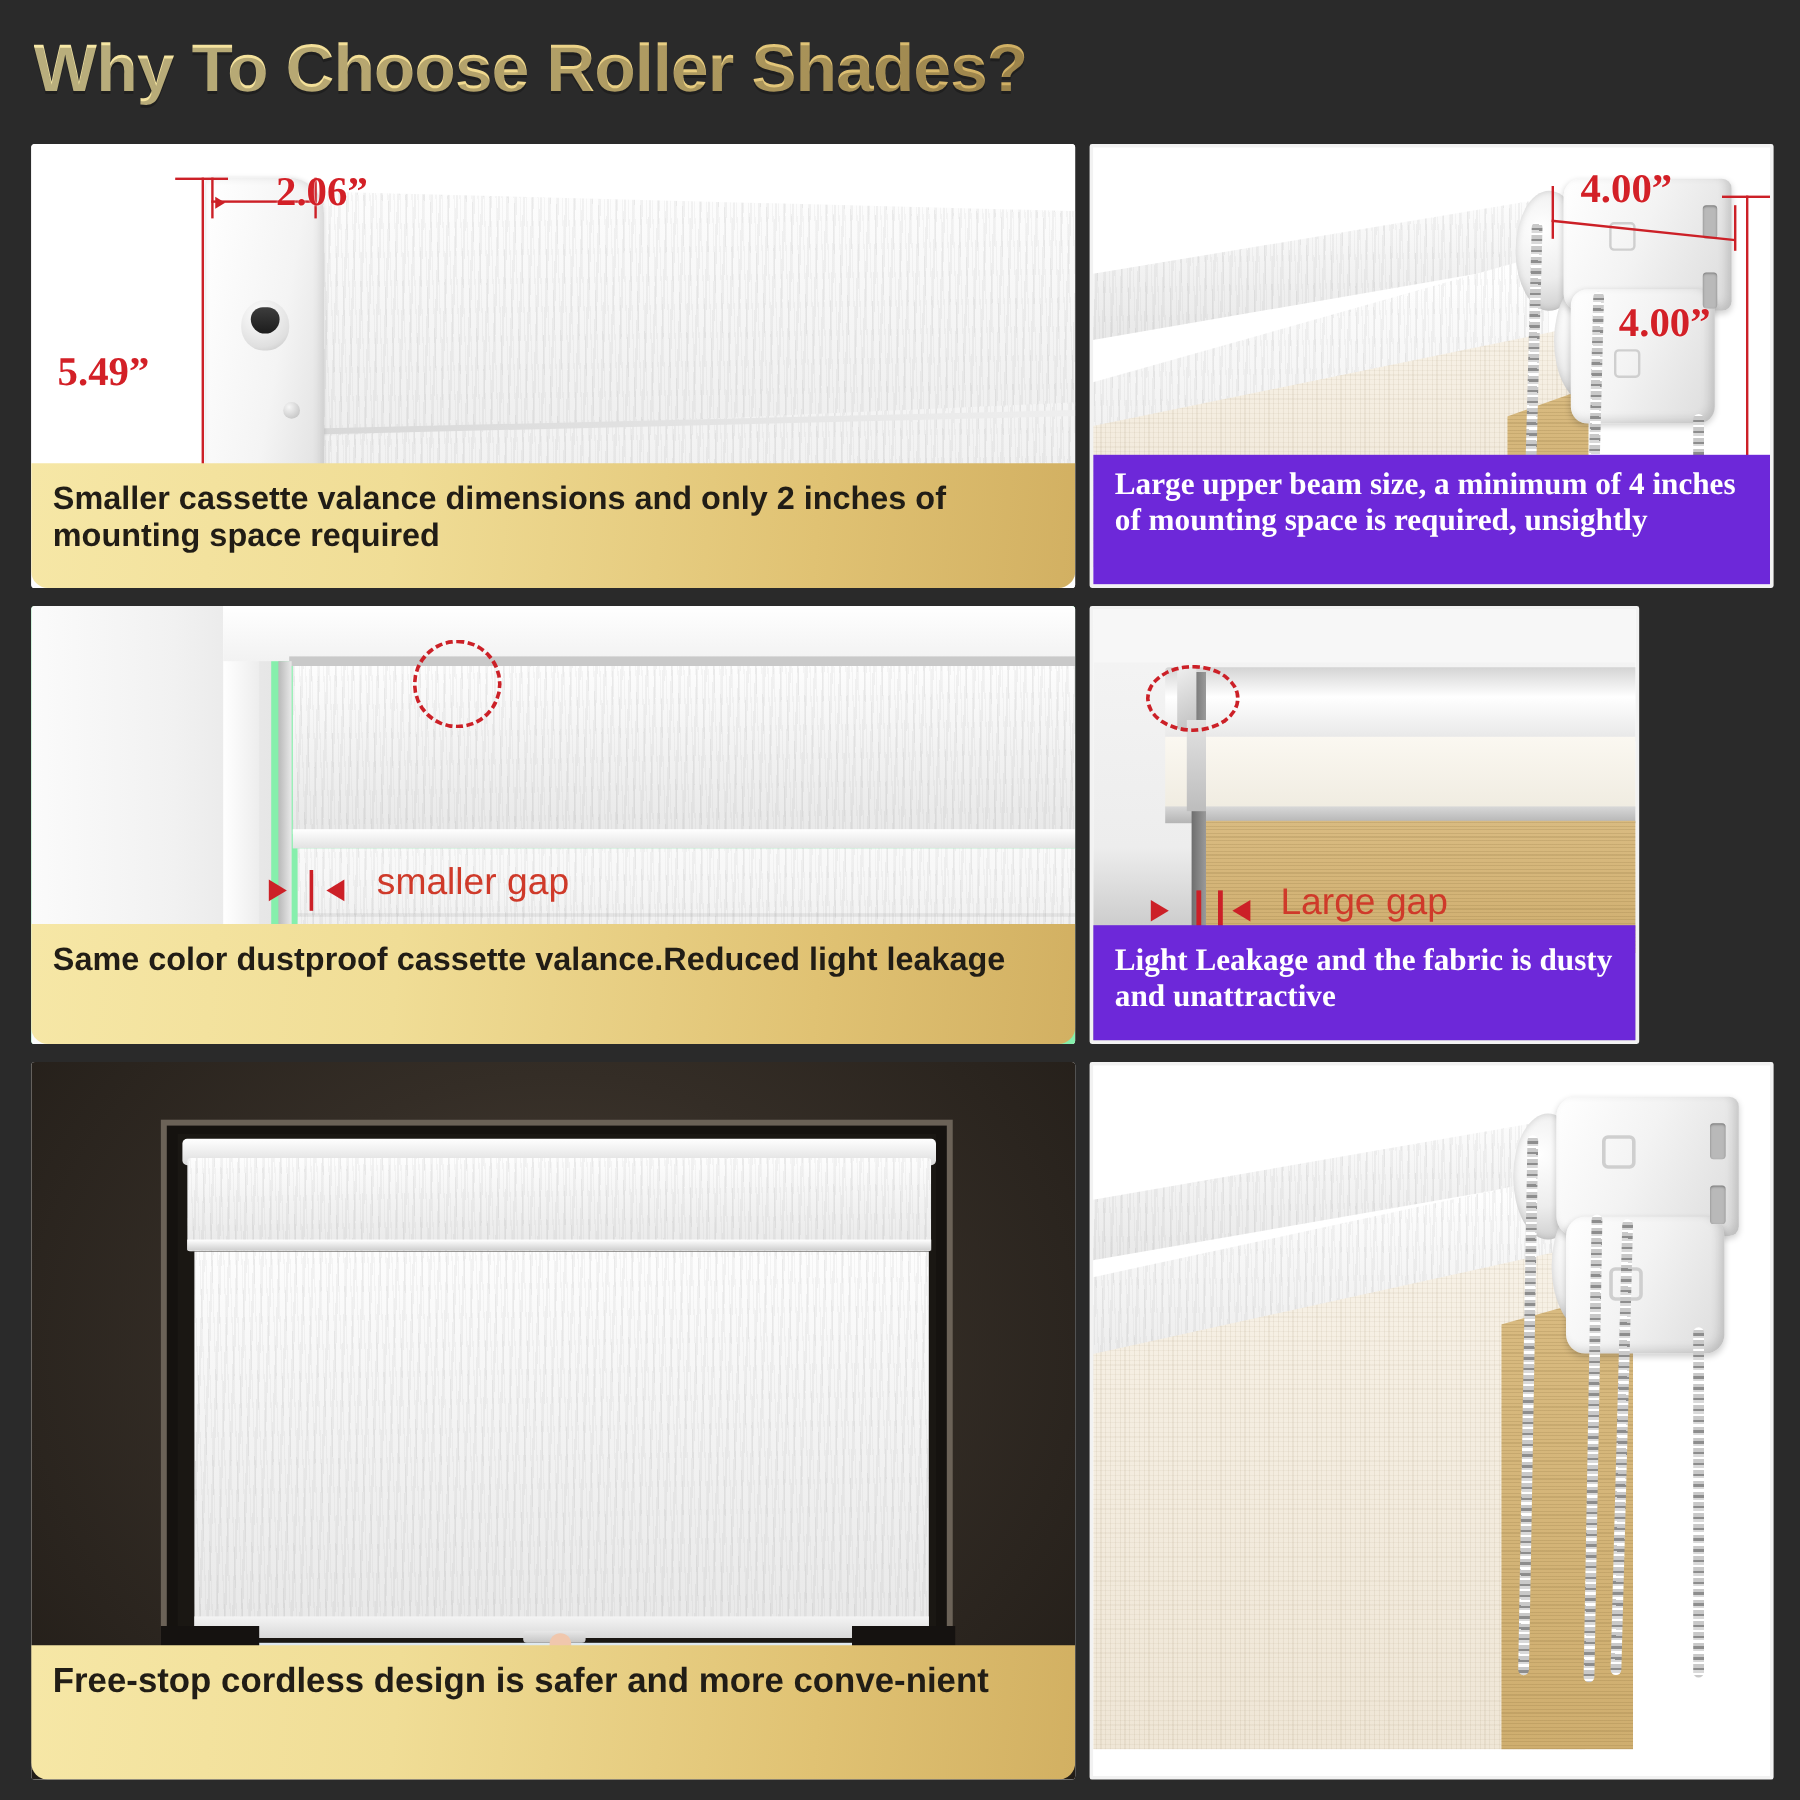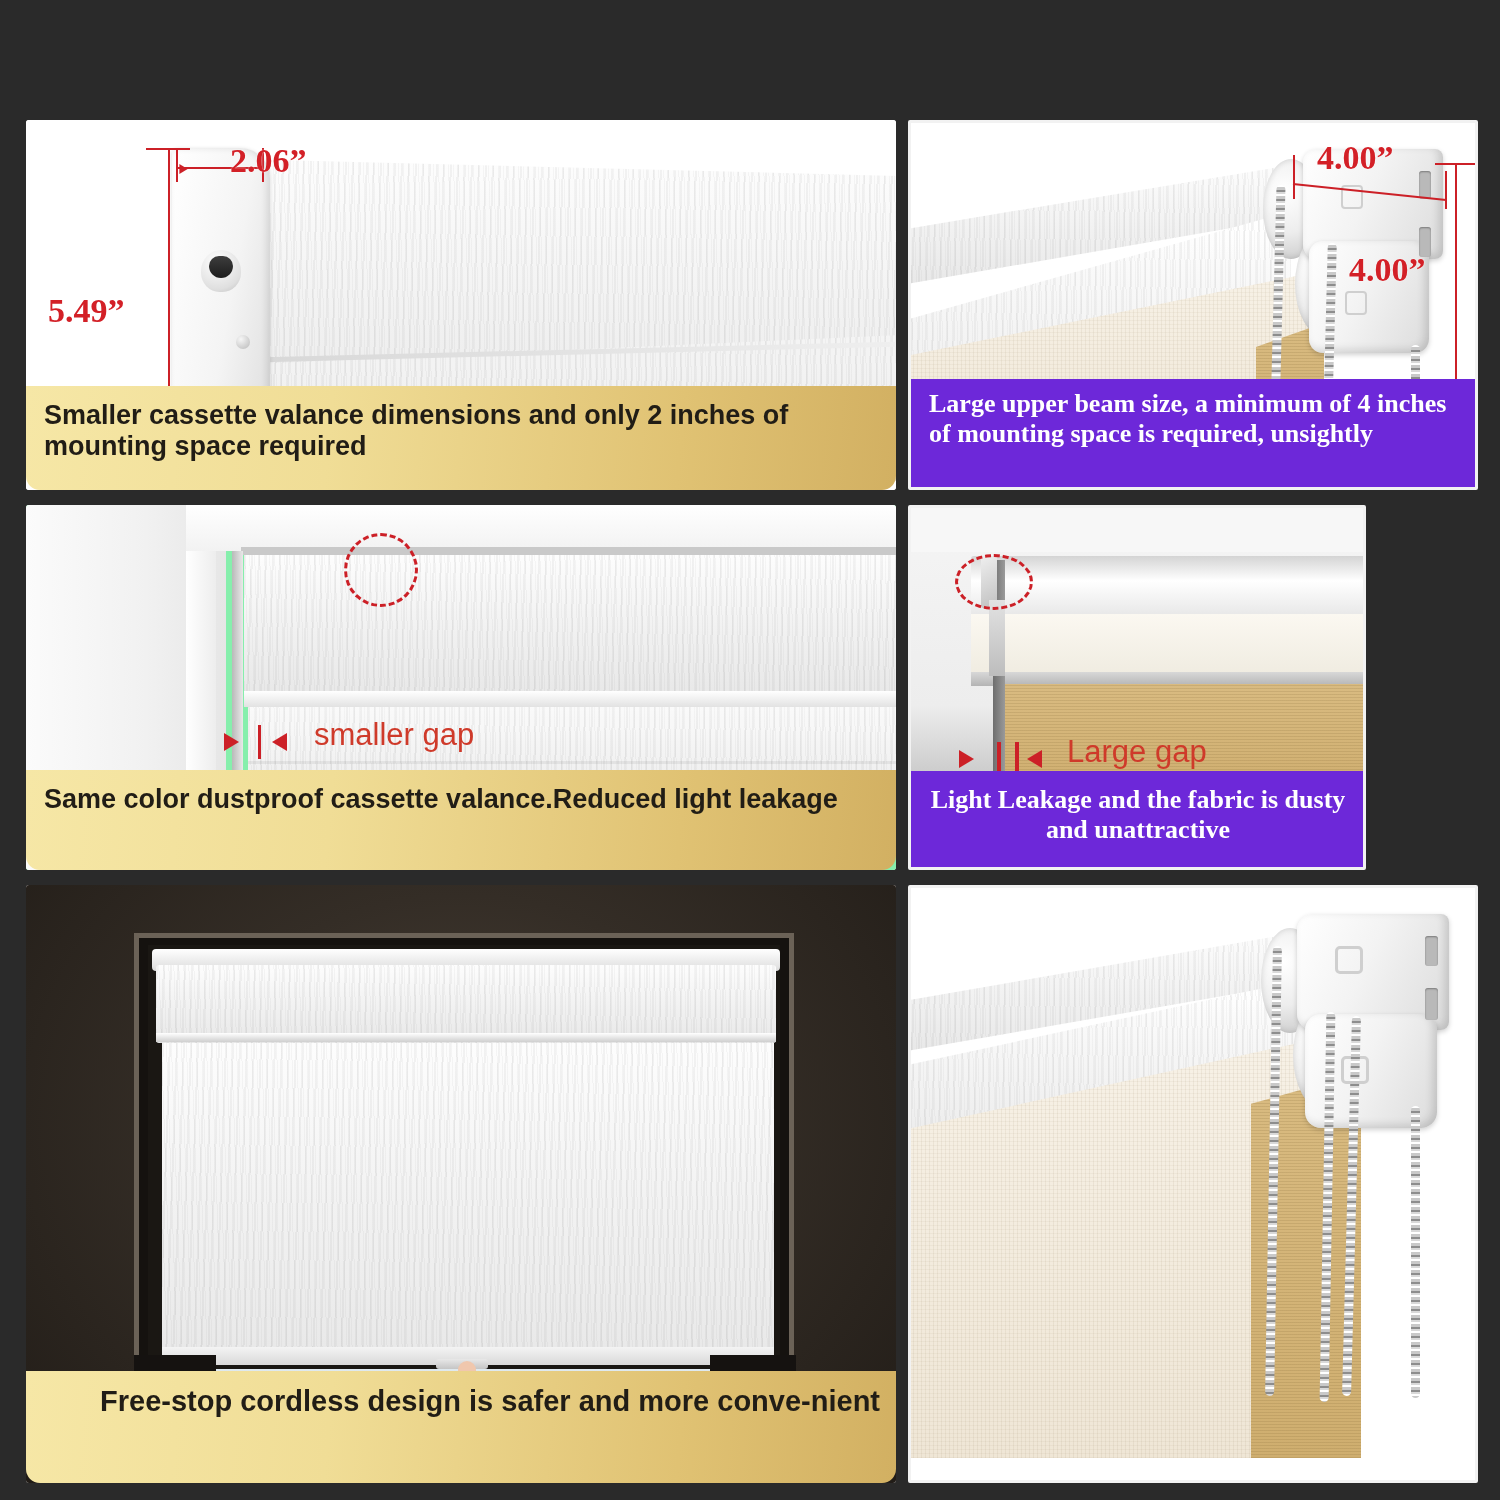--- a/index.html
+++ b/index.html
@@ -105,20 +105,21 @@
     position: absolute; border-radius: 50%;
     background: radial-gradient(circle at 38% 32%, #ffffff 0%, #ededed 55%, #c8c8c8 100%);
     box-shadow: inset 0 0 6px rgba(0,0,0,0.15);
   }
 </style>
 </head>
 <body>
 
 <div class="page">
 
+  <div class="title">Why To Choose Roller Shades?</div>
 
   <div class="panel left" style="left:26px; top:120px; width:870px; height:370px;">
     <div class="art" style="background:#ffffff;">
 
       <div class="fab-white" style="position:absolute; left:172px; top:38px; width:700px; height:300px;
            clip-path: polygon(0 0, 100% 6%, 100% 60%, 0 74%); border-radius:6px;"></div>
       <div class="fab-white" style="position:absolute; left:172px; top:210px; width:700px; height:260px;
            clip-path: polygon(0 14%, 100% 2%, 100% 58%, 0 78%); border-radius:6px; filter:brightness(0.97);"></div>
 
       <div style="position:absolute; left:180px; top:230px; width:700px; height:5px;
@@ -220,21 +221,21 @@
       <div class="dashcircle" style="left:318px; top:28px; width:74px; height:74px;"></div>
 
       <div class="dimline" style="left:232px; top:220px; width:3px; height:34px;"></div>
       <div class="arrowR" style="left:198px; top:228px;"></div>
       <div class="arrowL" style="left:246px; top:228px;"></div>
       <div class="anntxt" style="left:288px; top:212px; font-size:31px;">smaller gap</div>
     </div>
     <div class="cap gold" style="font-size:27px; height:100px;">Same color dustproof cassette valance.Reduced light leakage</div>
   </div>
 
-  <div class="panel right" style="left:908px; top:505px; width:458px; height:365px;text-align:center;">
+  <div class="panel right" style="left:908px; top:505px; width:458px; height:365px;">
     <div class="art" style="background:linear-gradient(180deg,#f5f5f5 0%,#ededed 55%,#9e9e9e 100%);">
 
       <div style="position:absolute; left:0; top:0; width:100%; height:44px; background:#f7f7f7;"></div>
 
       <div style="position:absolute; left:60px; top:48px; width:510px; height:62px;
            background:linear-gradient(180deg,#d4d4d4 0%,#ffffff 40%,#e6e6e6 100%); border-radius:3px;"></div>
       <div style="position:absolute; left:60px; top:106px; width:510px; height:60px;
            background:linear-gradient(180deg,#fbf8f1 0%,#f0ece1 100%);"></div>
       <div style="position:absolute; left:60px; top:164px; width:510px; height:14px;
            background:linear-gradient(180deg,#d8d8d8,#b4b4b4);"></div>
@@ -252,21 +253,21 @@
 
       <div class="dimline" style="left:86px; top:234px; width:4px; height:34px;"></div>
       <div class="dimline" style="left:104px; top:234px; width:4px; height:34px;"></div>
       <div class="arrowR" style="left:48px; top:242px;"></div>
       <div class="arrowL" style="left:116px; top:242px;"></div>
       <div class="anntxt" style="left:156px; top:226px; font-size:31px;">Large gap</div>
     </div>
     <div class="cap grey" style="font-size:26px; height:96px; padding-top:14px;">Light Leakage and the fabric is dusty and unattractive</div>
   </div>
 
-  <div class="panel left" style="left:26px; top:885px; width:870px; height:598px;text-align:right;">
+  <div class="panel left" style="left:26px; top:885px; width:870px; height:598px;">
     <div class="art" style="background:radial-gradient(ellipse at 50% 40%, #4a4036 0%, #342d26 45%, #211c17 100%);">
 
       <div style="position:absolute; left:108px; top:48px; width:660px; height:520px;
            background:#15120f; border:5px solid #6b6257;"></div>
       <div style="position:absolute; left:122px; top:60px; width:632px; height:500px; background:#1a1713;"></div>
 
       <div style="position:absolute; left:126px; top:64px; width:628px; height:22px;
            background:linear-gradient(180deg,#ffffff,#dcdcdc); border-radius:4px;"></div>
       <div class="fab-white" style="position:absolute; left:130px; top:80px; width:620px; height:78px; border-radius:3px;"></div>
       <div style="position:absolute; left:130px; top:148px; width:620px; height:9px;

